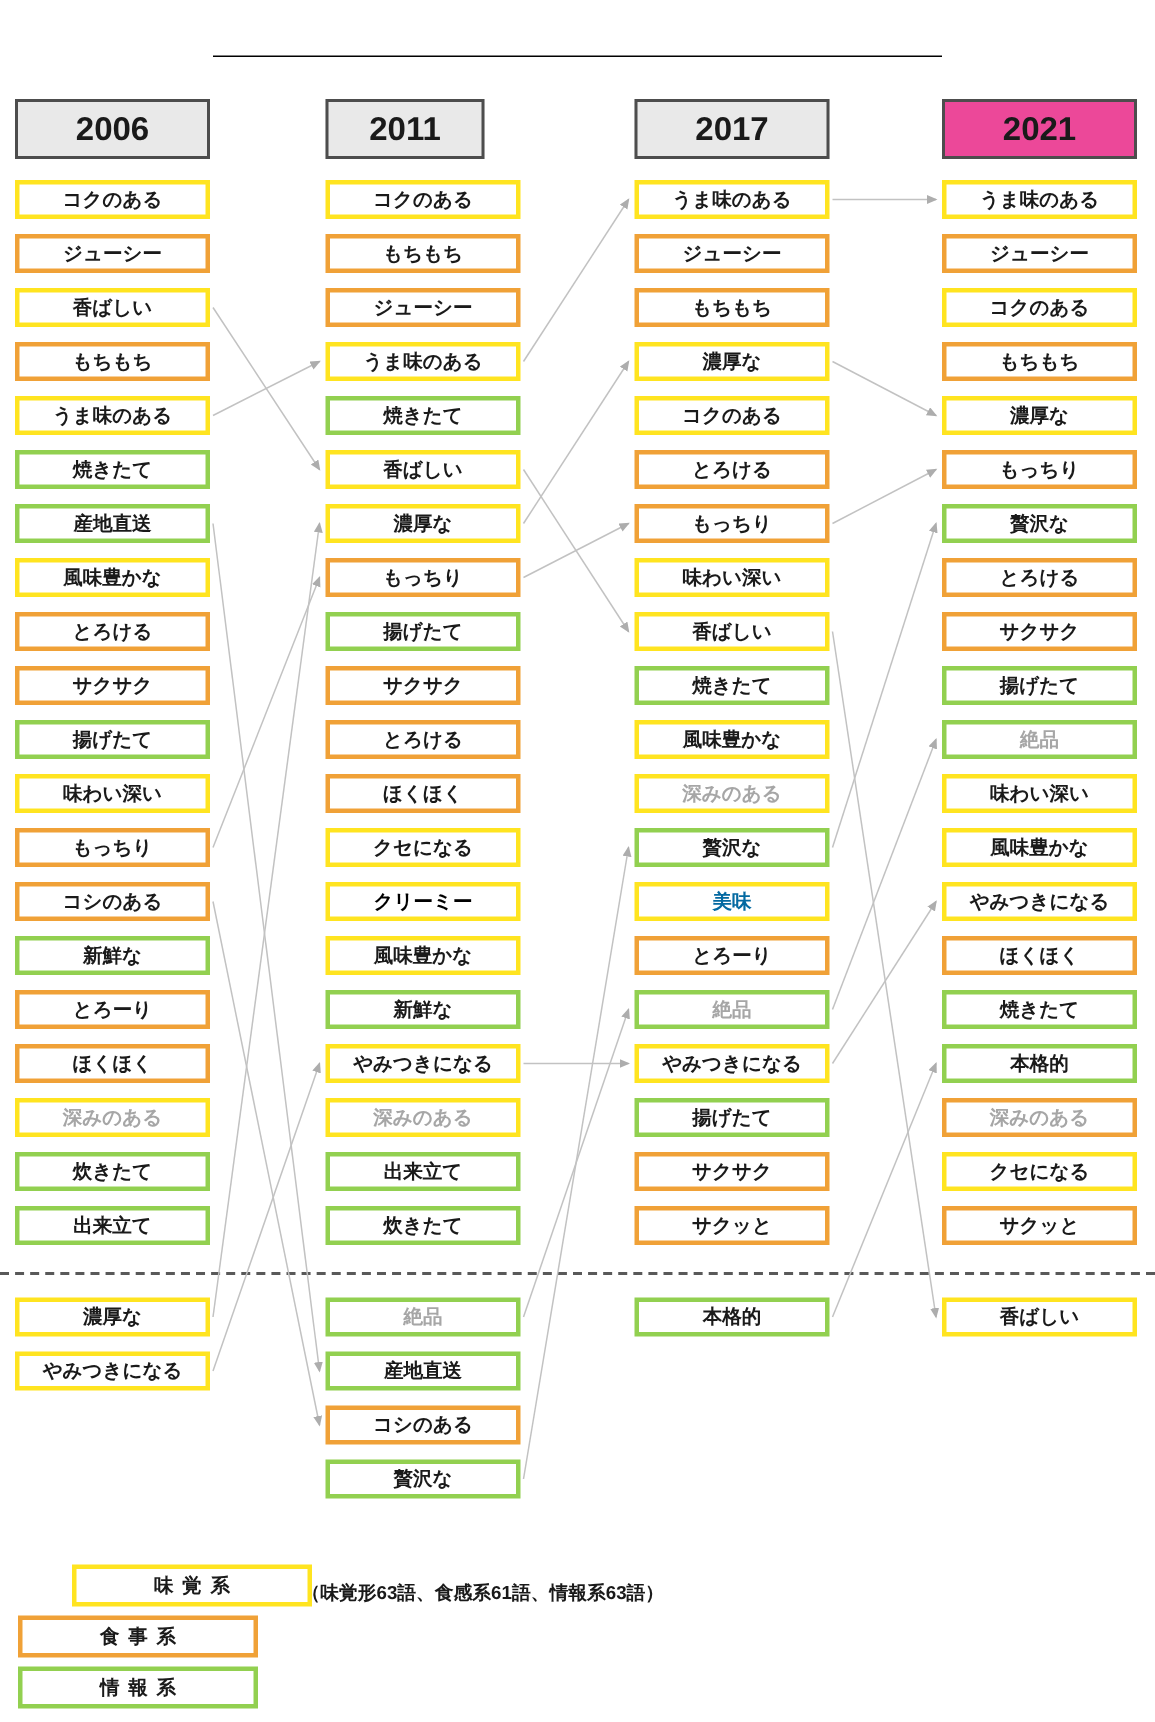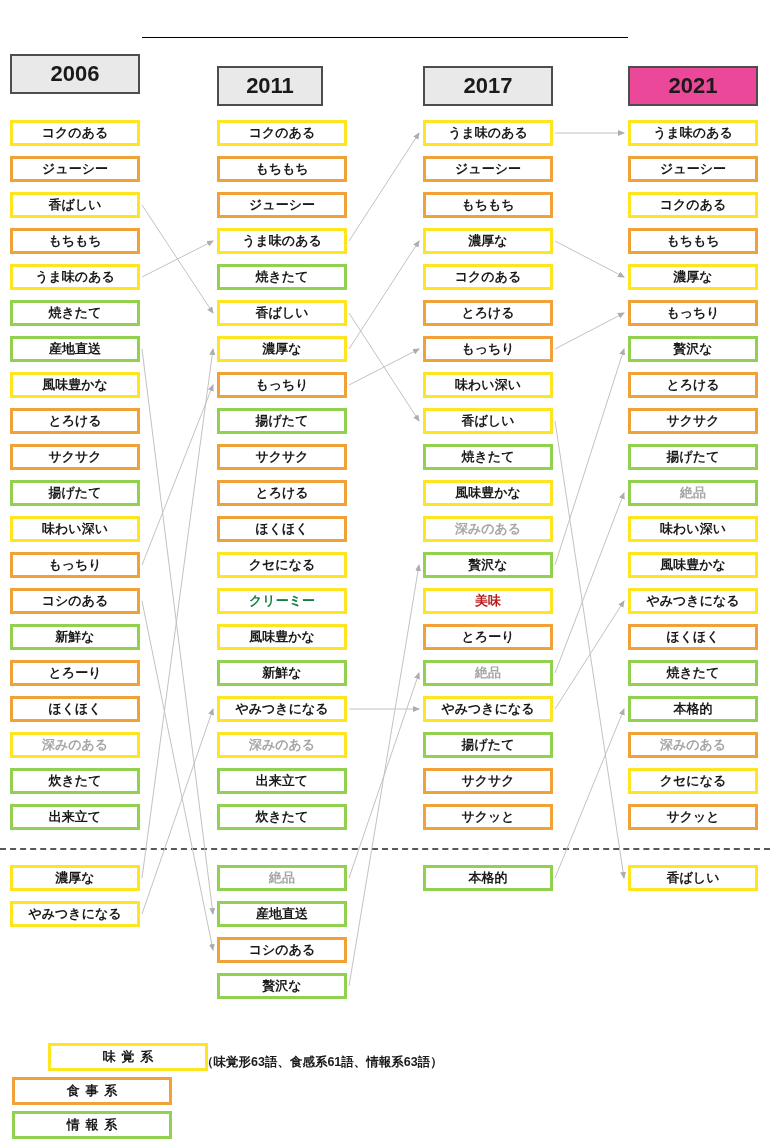--- a/index.html
+++ b/index.html
@@ -73,21 +73,21 @@
         <line x1="555" y1="565" x2="624" y2="349" stroke="#C2C2C2" stroke-width="1" marker-end="url(#arrowhead)"></line>
         <line x1="555" y1="673" x2="624" y2="493" stroke="#C2C2C2" stroke-width="1" marker-end="url(#arrowhead)"></line>
         <line x1="555" y1="709" x2="624" y2="601" stroke="#C2C2C2" stroke-width="1" marker-end="url(#arrowhead)"></line>
         <line x1="555" y1="878" x2="624" y2="709" stroke="#C2C2C2" stroke-width="1" marker-end="url(#arrowhead)"></line>
       </g>
   </svg>
 
   <div id="rank-divider"></div>
 
   <div id="columns">
-      <div class="col-header" style="left: 10px; top: 54px; width: 130px; background: rgb(233, 233, 233);">2006</div>
+      <div class="col-header" style="left: 10px; top: 66px; width: 130px; background: rgb(233, 233, 233);">2006</div>
       <div class="term-box" style="left: 10px; top: 120px; width: 130px; border-color: rgb(255, 228, 32); color: rgb(26, 26, 26);">コクのある</div>
       <div class="term-box" style="left: 10px; top: 156px; width: 130px; border-color: rgb(240, 161, 55); color: rgb(26, 26, 26);">ジューシー</div>
       <div class="term-box" style="left: 10px; top: 192px; width: 130px; border-color: rgb(255, 228, 32); color: rgb(26, 26, 26);">香ばしい</div>
       <div class="term-box" style="left: 10px; top: 228px; width: 130px; border-color: rgb(240, 161, 55); color: rgb(26, 26, 26);">もちもち</div>
       <div class="term-box" style="left: 10px; top: 264px; width: 130px; border-color: rgb(255, 228, 32); color: rgb(26, 26, 26);">うま味のある</div>
       <div class="term-box" style="left: 10px; top: 300px; width: 130px; border-color: rgb(146, 208, 80); color: rgb(26, 26, 26);">焼きたて</div>
       <div class="term-box" style="left: 10px; top: 336px; width: 130px; border-color: rgb(146, 208, 80); color: rgb(26, 26, 26);">産地直送</div>
       <div class="term-box" style="left: 10px; top: 372px; width: 130px; border-color: rgb(255, 228, 32); color: rgb(26, 26, 26);">風味豊かな</div>
       <div class="term-box" style="left: 10px; top: 408px; width: 130px; border-color: rgb(240, 161, 55); color: rgb(26, 26, 26);">とろける</div>
       <div class="term-box" style="left: 10px; top: 444px; width: 130px; border-color: rgb(240, 161, 55); color: rgb(26, 26, 26);">サクサク</div>
@@ -110,21 +110,21 @@
       <div class="term-box" style="left: 217px; top: 228px; width: 130px; border-color: rgb(255, 228, 32); color: rgb(26, 26, 26);">うま味のある</div>
       <div class="term-box" style="left: 217px; top: 264px; width: 130px; border-color: rgb(146, 208, 80); color: rgb(26, 26, 26);">焼きたて</div>
       <div class="term-box" style="left: 217px; top: 300px; width: 130px; border-color: rgb(255, 228, 32); color: rgb(26, 26, 26);">香ばしい</div>
       <div class="term-box" style="left: 217px; top: 336px; width: 130px; border-color: rgb(255, 228, 32); color: rgb(26, 26, 26);">濃厚な</div>
       <div class="term-box" style="left: 217px; top: 372px; width: 130px; border-color: rgb(240, 161, 55); color: rgb(26, 26, 26);">もっちり</div>
       <div class="term-box" style="left: 217px; top: 408px; width: 130px; border-color: rgb(146, 208, 80); color: rgb(26, 26, 26);">揚げたて</div>
       <div class="term-box" style="left: 217px; top: 444px; width: 130px; border-color: rgb(240, 161, 55); color: rgb(26, 26, 26);">サクサク</div>
       <div class="term-box" style="left: 217px; top: 480px; width: 130px; border-color: rgb(240, 161, 55); color: rgb(26, 26, 26);">とろける</div>
       <div class="term-box" style="left: 217px; top: 516px; width: 130px; border-color: rgb(240, 161, 55); color: rgb(26, 26, 26);">ほくほく</div>
       <div class="term-box" style="left: 217px; top: 552px; width: 130px; border-color: rgb(255, 228, 32); color: rgb(26, 26, 26);">クセになる</div>
-      <div class="term-box" style="left: 217px; top: 588px; width: 130px; border-color: rgb(255, 228, 32); color: #15803d;">クリーミー</div>
+      <div class="term-box" style="left: 217px; top: 588px; width: 130px; border-color: rgb(255, 228, 32); color: #000000;">クリーミー</div>
       <div class="term-box" style="left: 217px; top: 624px; width: 130px; border-color: rgb(255, 228, 32); color: rgb(26, 26, 26);">風味豊かな</div>
       <div class="term-box" style="left: 217px; top: 660px; width: 130px; border-color: rgb(146, 208, 80); color: rgb(26, 26, 26);">新鮮な</div>
       <div class="term-box" style="left: 217px; top: 696px; width: 130px; border-color: rgb(255, 228, 32); color: rgb(26, 26, 26);">やみつきになる</div>
       <div class="term-box" style="left: 217px; top: 732px; width: 130px; border-color: rgb(255, 228, 32); color: rgb(166, 166, 166);">深みのある</div>
       <div class="term-box" style="left: 217px; top: 768px; width: 130px; border-color: rgb(146, 208, 80); color: rgb(26, 26, 26);">出来立て</div>
       <div class="term-box" style="left: 217px; top: 804px; width: 130px; border-color: rgb(146, 208, 80); color: rgb(26, 26, 26);">炊きたて</div>
       <div class="term-box" style="left: 217px; top: 865px; width: 130px; border-color: rgb(146, 208, 80); color: rgb(166, 166, 166);">絶品</div>
       <div class="term-box" style="left: 217px; top: 901px; width: 130px; border-color: rgb(146, 208, 80); color: rgb(26, 26, 26);">産地直送</div>
       <div class="term-box" style="left: 217px; top: 937px; width: 130px; border-color: rgb(240, 161, 55); color: rgb(26, 26, 26);">コシのある</div>
       <div class="term-box" style="left: 217px; top: 973px; width: 130px; border-color: rgb(146, 208, 80); color: rgb(26, 26, 26);">贅沢な</div>
@@ -135,21 +135,21 @@
       <div class="term-box" style="left: 423px; top: 228px; width: 130px; border-color: rgb(255, 228, 32); color: rgb(26, 26, 26);">濃厚な</div>
       <div class="term-box" style="left: 423px; top: 264px; width: 130px; border-color: rgb(255, 228, 32); color: rgb(26, 26, 26);">コクのある</div>
       <div class="term-box" style="left: 423px; top: 300px; width: 130px; border-color: rgb(240, 161, 55); color: rgb(26, 26, 26);">とろける</div>
       <div class="term-box" style="left: 423px; top: 336px; width: 130px; border-color: rgb(240, 161, 55); color: rgb(26, 26, 26);">もっちり</div>
       <div class="term-box" style="left: 423px; top: 372px; width: 130px; border-color: rgb(255, 228, 32); color: rgb(26, 26, 26);">味わい深い</div>
       <div class="term-box" style="left: 423px; top: 408px; width: 130px; border-color: rgb(255, 228, 32); color: rgb(26, 26, 26);">香ばしい</div>
       <div class="term-box" style="left: 423px; top: 444px; width: 130px; border-color: rgb(146, 208, 80); color: rgb(26, 26, 26);">焼きたて</div>
       <div class="term-box" style="left: 423px; top: 480px; width: 130px; border-color: rgb(255, 228, 32); color: rgb(26, 26, 26);">風味豊かな</div>
       <div class="term-box" style="left: 423px; top: 516px; width: 130px; border-color: rgb(255, 228, 32); color: rgb(166, 166, 166);">深みのある</div>
       <div class="term-box" style="left: 423px; top: 552px; width: 130px; border-color: rgb(146, 208, 80); color: rgb(26, 26, 26);">贅沢な</div>
-      <div class="term-box" style="left: 423px; top: 588px; width: 130px; border-color: rgb(255, 228, 32); color: #b91c1c;">美味</div>
+      <div class="term-box" style="left: 423px; top: 588px; width: 130px; border-color: rgb(255, 228, 32); color: #0369a1;">美味</div>
       <div class="term-box" style="left: 423px; top: 624px; width: 130px; border-color: rgb(240, 161, 55); color: rgb(26, 26, 26);">とろーり</div>
       <div class="term-box" style="left: 423px; top: 660px; width: 130px; border-color: rgb(146, 208, 80); color: rgb(166, 166, 166);">絶品</div>
       <div class="term-box" style="left: 423px; top: 696px; width: 130px; border-color: rgb(255, 228, 32); color: rgb(26, 26, 26);">やみつきになる</div>
       <div class="term-box" style="left: 423px; top: 732px; width: 130px; border-color: rgb(146, 208, 80); color: rgb(26, 26, 26);">揚げたて</div>
       <div class="term-box" style="left: 423px; top: 768px; width: 130px; border-color: rgb(240, 161, 55); color: rgb(26, 26, 26);">サクサク</div>
       <div class="term-box" style="left: 423px; top: 804px; width: 130px; border-color: rgb(240, 161, 55); color: rgb(26, 26, 26);">サクッと</div>
       <div class="term-box" style="left: 423px; top: 865px; width: 130px; border-color: rgb(146, 208, 80); color: rgb(26, 26, 26);">本格的</div>
       <div class="col-header" style="left: 628px; top: 66px; width: 130px; background: #ec4899;">2021</div>
       <div class="term-box" style="left: 628px; top: 120px; width: 130px; border-color: rgb(255, 228, 32); color: rgb(26, 26, 26);">うま味のある</div>
       <div class="term-box" style="left: 628px; top: 156px; width: 130px; border-color: rgb(240, 161, 55); color: rgb(26, 26, 26);">ジューシー</div>

